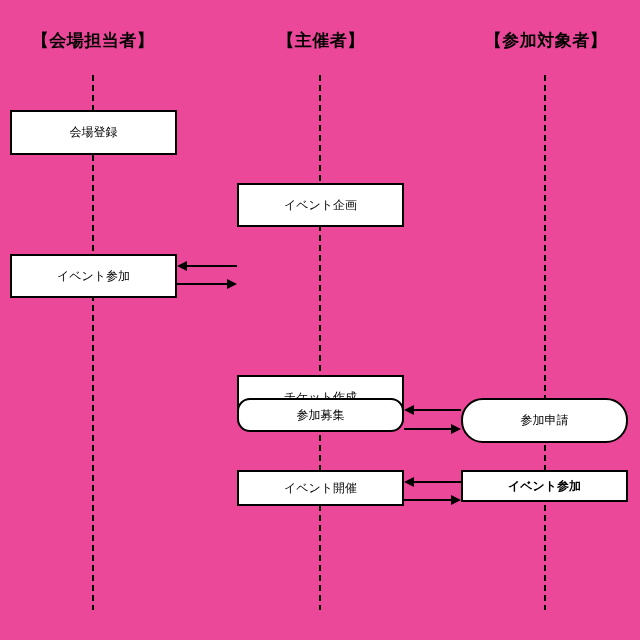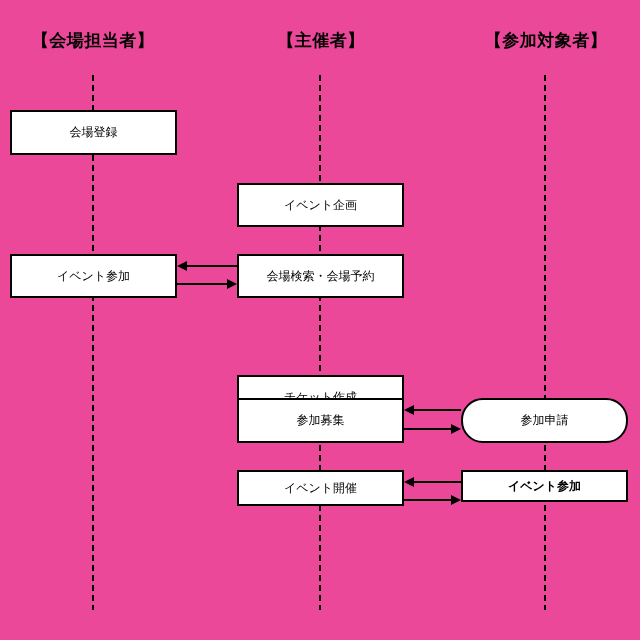--- a/index.html
+++ b/index.html
@@ -114,25 +114,24 @@
   <div class="lifeline" style="left:92px;"></div>
   <div class="lifeline" style="left:319px;"></div>
   <div class="lifeline" style="left:544px;"></div>
 
   <div class="step-box" style="left:10px; top:110px; height:45px;">会場登録</div>
 
   <div class="step-box" style="left:237px; top:183px; height:44px;">イベント企画</div>
 
   <div class="step-box" style="left:10px; top:254px; height:44px;">イベント参加</div>
 
-  <div class="step-box" style="left:237px; top:254px; height:44px;">会場検索・会場予約</div>
 
   <div class="step-box" style="left:237px; top:327px; height:44px;margin-top:48px;">チケット作成</div>
 
-  <div class="step-box" style="left:237px; top:398px; height:45px;">参加募集</div>
+  <div class="step-box" style="left:237px; top:398px; height:34px;border-radius:13px;">参加募集</div>
 
   <div class="step-box" style="left:461px; top:398px; height:45px;border-radius:22px;">参加申請</div>
 
   <div class="step-box" style="left:237px; top:470px; height:36px;">イベント開催</div>
 
   <div class="step-box" style="left:461px; top:470px; height:32px;font-weight:bold;">イベント参加</div>
 
   <div class="arrow arrow-left" style="left:177px; top:261px; width:60px;"></div>
   <div class="arrow arrow-right" style="left:177px; top:279px; width:60px;"></div>
 

